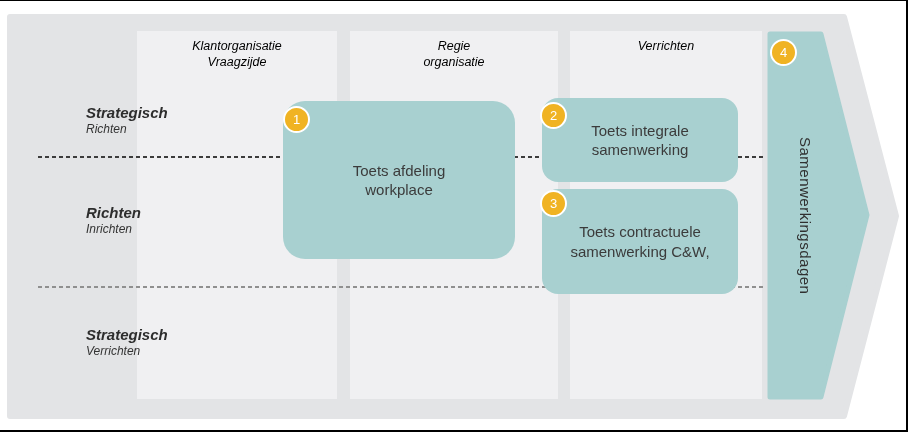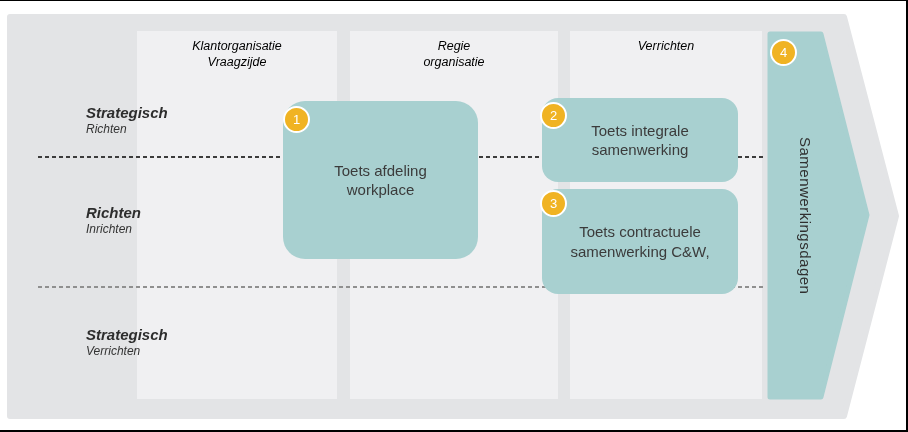--- a/index.html
+++ b/index.html
@@ -23,21 +23,21 @@
   .row-label .subtitle{font-style:italic;font-size:12px;color:#333333;}
   .r1{top:103px;} .r2{top:203px;} .r3{top:325px;}
   .dash-line{position:absolute;left:38px;width:728px;height:1.5px;}
   .dash-line.d1{top:155px;background:repeating-linear-gradient(90deg,#3c3c3c 0 4px,transparent 4px 7px);}
   .dash-line.d2{top:285px;background:repeating-linear-gradient(90deg,#8f8f8f 0 4px,transparent 4px 7px);}
   .toets-box{
     position:absolute;background:#a8d0d0;color:#3b3b3b;
     display:flex;flex-direction:column;align-items:center;justify-content:center;
     text-align:center;font-size:15px;line-height:1.28;
   }
-  .box1{left:283px;top:100px;width:195px;height:158px;border-radius:22px;}
+  .box1{left:283px;top:100px;width:232px;height:158px;border-radius:22px;}
   .box2{left:542px;top:97px;width:196px;height:84px;border-radius:16px;text-align:right;}
   .box3{left:542px;top:188px;width:196px;height:105px;border-radius:16px;}
   .badge{
     position:absolute;width:27px;height:27px;border-radius:50%;
     background:#f0b323;border:2px solid #ffffff;box-sizing:border-box;
     color:#ffffff;font-size:13px;display:flex;align-items:center;justify-content:center;
   }
   .b1{left:283px;top:105px;} .b2{left:540px;top:101px;}
   .b3{left:540px;top:189px;} .b4{left:770px;top:38px;}
   .arrow-label{

